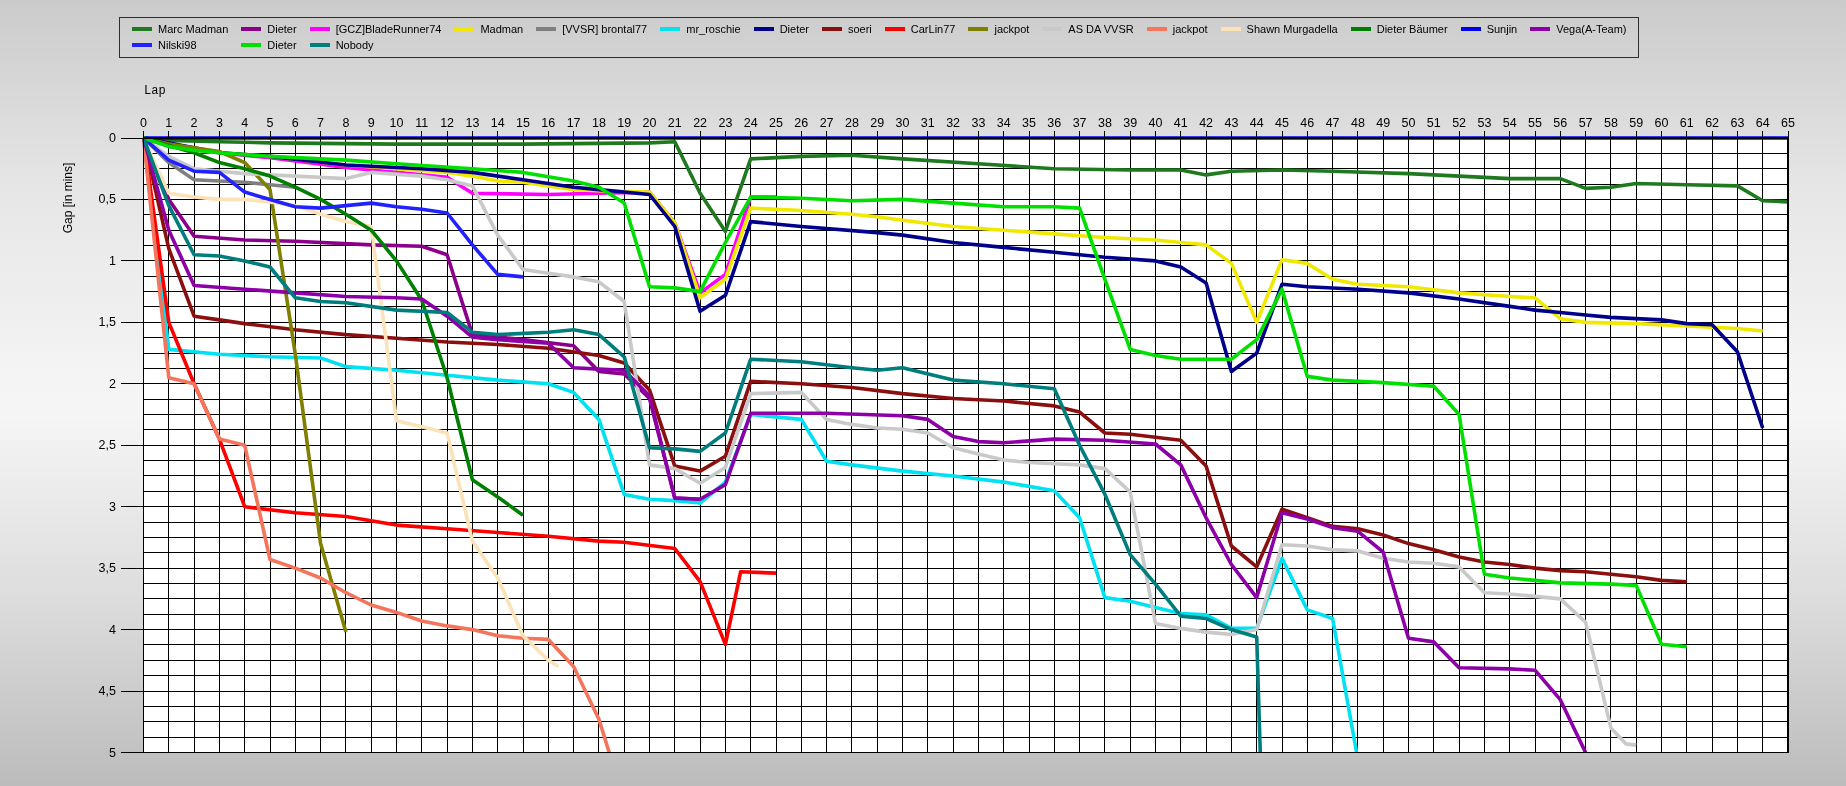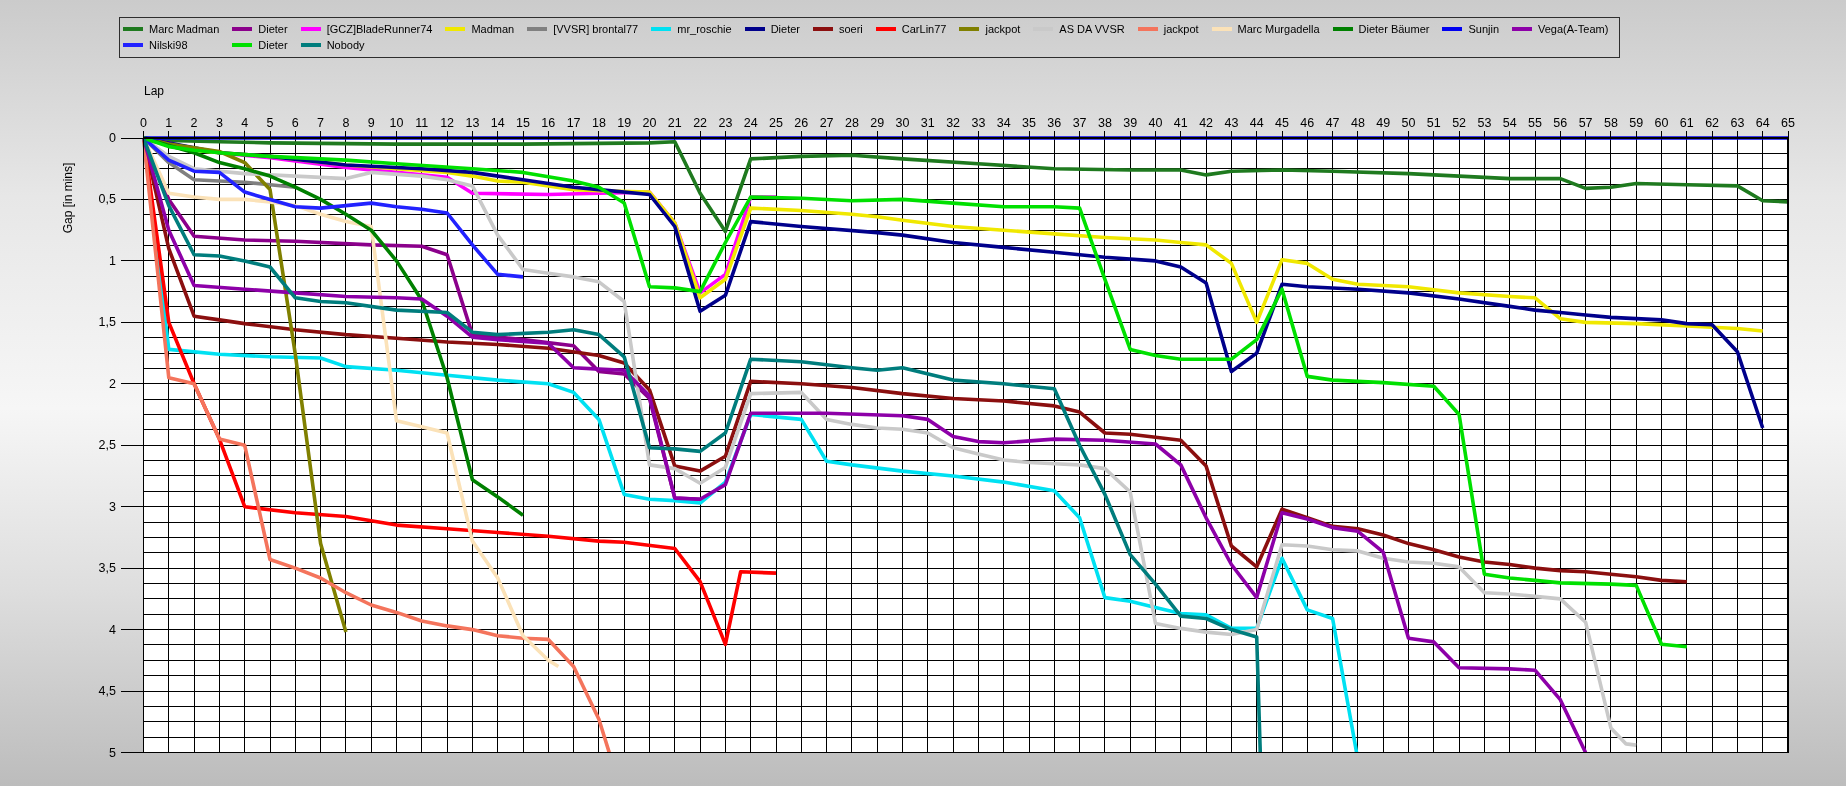--- a/index.html
+++ b/index.html
@@ -2,28 +2,28 @@
 <html><head>
 <meta charset="utf-8">
 <style>
   html,body{margin:0;padding:0;}
   body{width:1846px;height:786px;overflow:hidden;
        font-family:"Liberation Sans","DejaVu Sans",sans-serif;}
   .canvas{position:relative;width:1846px;height:786px;
        background:linear-gradient(180deg,#cbcbcb 0%,#e7e7e7 25%,#f6f6f6 52%,#dedede 75%,#bcbcbc 100%);}
   svg{position:absolute;left:0;top:0;}
   .legend{position:absolute;left:119px;top:17px;
-       border:1px solid #2e2e2e;padding:5px 11px 6px 3px;
+       border:1px solid #2e2e2e;padding:5px 11px 6px 12px;
        display:grid;grid-template-columns:repeat(16,max-content);
        column-gap:13px;row-gap:4px;align-items:center;}
   .legend-item{display:flex;align-items:center;gap:6px;white-space:nowrap;
        font-size:11px;color:#000;line-height:12px;}
   .swatch{display:inline-block;width:20px;height:4px;}
   .axis-title{position:absolute;font-size:12px;color:#000;}
-  #xTitle{left:144px;top:84px;}
+  #xTitle{left:144px;top:84px;font-family:Liberation Mono, monospace;}
   #yTitle{left:-2px;top:191px;width:140px;text-align:center;
        transform:rotate(-90deg);transform-origin:center center;}
 </style>
 </head>
 <body>
 
 <div class="canvas">
   <svg id="plot" width="1846" height="786" viewBox="0 0 1846 786">
       <rect x="143.5" y="138" width="1644.5" height="614.5" fill="#ffffff"></rect>
       <defs>
@@ -367,21 +367,21 @@
       <div class="legend-item">
         <span class="swatch" style="background: rgb(201, 201, 201);"></span>
         <span>AS DA VVSR</span>
       </div>
       <div class="legend-item">
         <span class="swatch" style="background: rgb(244, 116, 92);"></span>
         <span>jackpot</span>
       </div>
       <div class="legend-item">
         <span class="swatch" style="background: rgb(251, 226, 184);"></span>
-        <span>Marc Murgadella</span>
+        <span>Shawn Murgadella</span>
       </div>
       <div class="legend-item">
         <span class="swatch" style="background: rgb(0, 128, 0);"></span>
         <span>Dieter Bäumer</span>
       </div>
       <div class="legend-item">
         <span class="swatch" style="background: rgb(0, 0, 240);"></span>
         <span>Sunjin</span>
       </div>
       <div class="legend-item">

